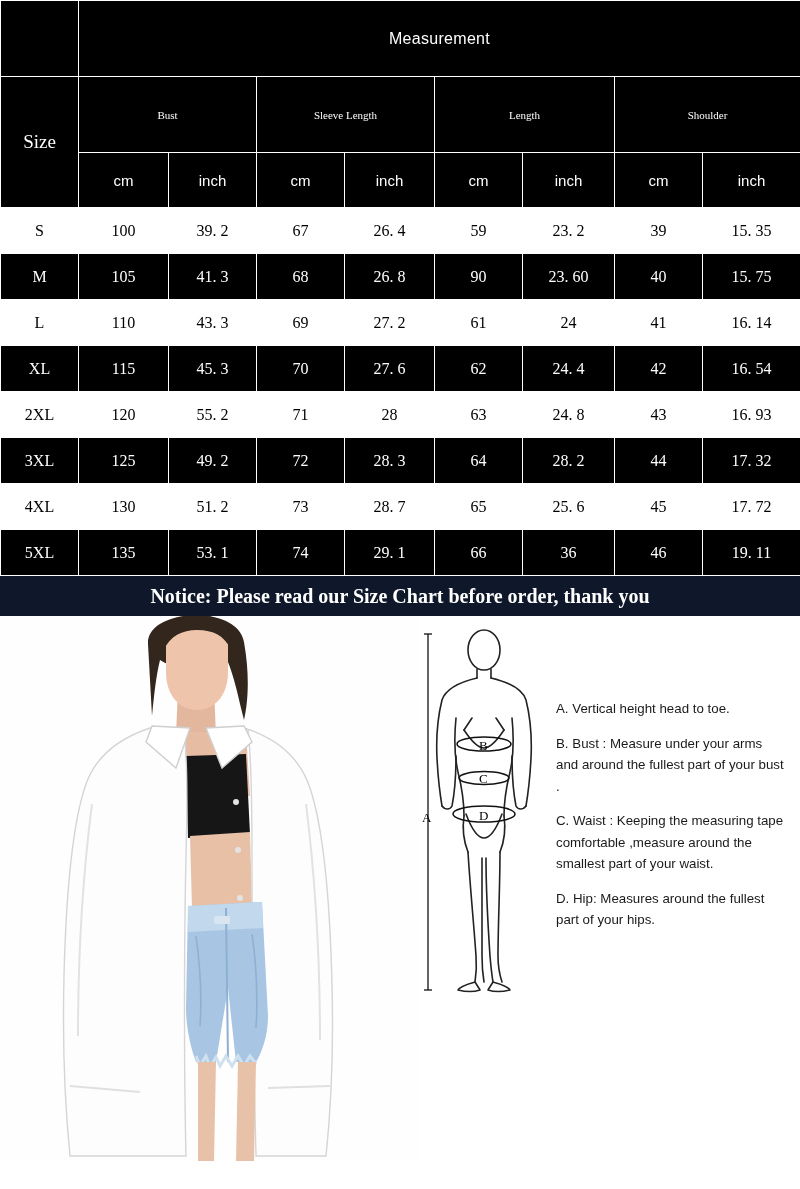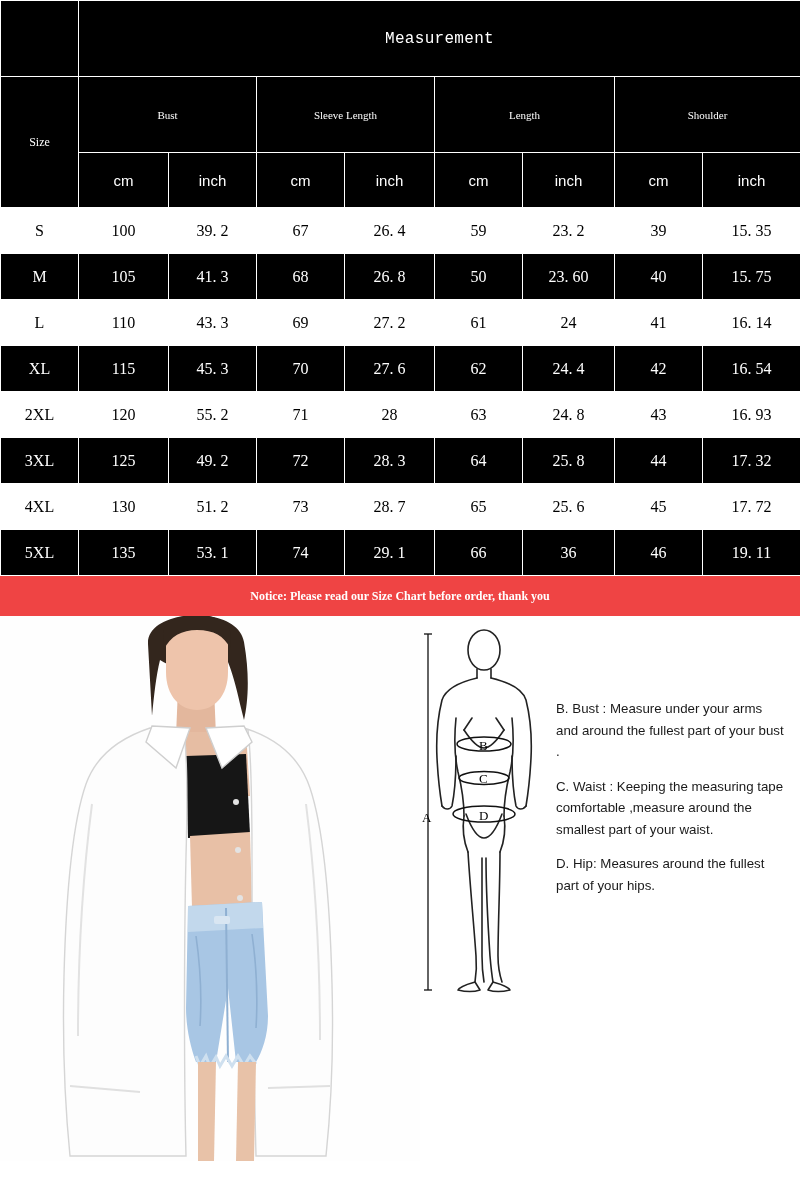--- a/index.html
+++ b/index.html
@@ -32,31 +32,31 @@
   table.size-chart td, table.size-chart th {
     border: 1px solid #ffffff;
     text-align: center;
     font-weight: normal;
     padding: 0;
   }
   .h-measure {
     height: 76px;
     font-size: 16px;
     font-weight: bold;
-    font-family: Liberation Mono, monospace;
+    font-family: Liberation Sans, sans-serif;
     letter-spacing: .3px;
   }
   .h-group {
     height: 76px;
     font-size: 11px;
     font-weight: bold;
     font-family: "Liberation Serif", serif;
   }
   .h-size {
-    font-size: 12px;
+    font-size: 19px;
     font-weight: bold;
     font-family: "Liberation Serif", serif;
   }
   .h-unit {
     height: 55px;
     font-size: 15px;
     font-weight: bold;
     font-family: Liberation Sans, sans-serif;
   }
   .data-row td {
@@ -68,25 +68,25 @@
     background: #ffffff;
     color: #000000;
   }
   .row-white td { border-color: #000000; }
   .row-black {
     background: #000000;
     color: #ffffff;
   }
   .notice {
     width: 800px;
-    background: #ef4444;
+    background: #0f172a;
     color: #ffffff;
     text-align: center;
     font-family: "Liberation Serif", serif;
-    font-size: 12px;
+    font-size: 20px;
     font-weight: bold;
     height: 40px;
     line-height: 40px;
   }
 
   
   .bottom {
     position: relative;
     width: 800px;
     height: 545px;
@@ -173,21 +173,21 @@
           <td>23. 2</td>
           <td>39</td>
           <td>15. 35</td>
         </tr>
         <tr class="data-row row-black">
           <td>M</td>
           <td>105</td>
           <td>41. 3</td>
           <td>68</td>
           <td>26. 8</td>
-          <td>50</td>
+          <td>90</td>
           <td>23. 60</td>
           <td>40</td>
           <td>15. 75</td>
         </tr>
         <tr class="data-row row-white">
           <td>L</td>
           <td>110</td>
           <td>43. 3</td>
           <td>69</td>
           <td>27. 2</td>
@@ -218,21 +218,21 @@
           <td>43</td>
           <td>16. 93</td>
         </tr>
         <tr class="data-row row-black">
           <td>3XL</td>
           <td>125</td>
           <td>49. 2</td>
           <td>72</td>
           <td>28. 3</td>
           <td>64</td>
-          <td>25. 8</td>
+          <td>28. 2</td>
           <td>44</td>
           <td>17. 32</td>
         </tr>
         <tr class="data-row row-white">
           <td>4XL</td>
           <td>130</td>
           <td>51. 2</td>
           <td>73</td>
           <td>28. 7</td>
           <td>65</td>
@@ -354,19 +354,20 @@
         <g font-family="Liberation Serif, serif" font-size="13" fill="#000000">
           <text x="2" y="196">A</text>
           <text x="59" y="124">B</text>
           <text x="59" y="157">C</text>
           <text x="59" y="194">D</text>
         </g>
       </svg>
     </div>
 
     <div class="legend">
+      <p>A. Vertical height head to toe.</p>
       <p>B. Bust : Measure under your arms and around the fullest part of your bust .</p>
       <p>C. Waist : Keeping the measuring tape comfortable ,measure around the smallest part of your waist.</p>
       <p>D. Hip: Measures around the fullest part of your hips.</p>
     </div>
 
   </div>
 </div>
 
 </body></html>

